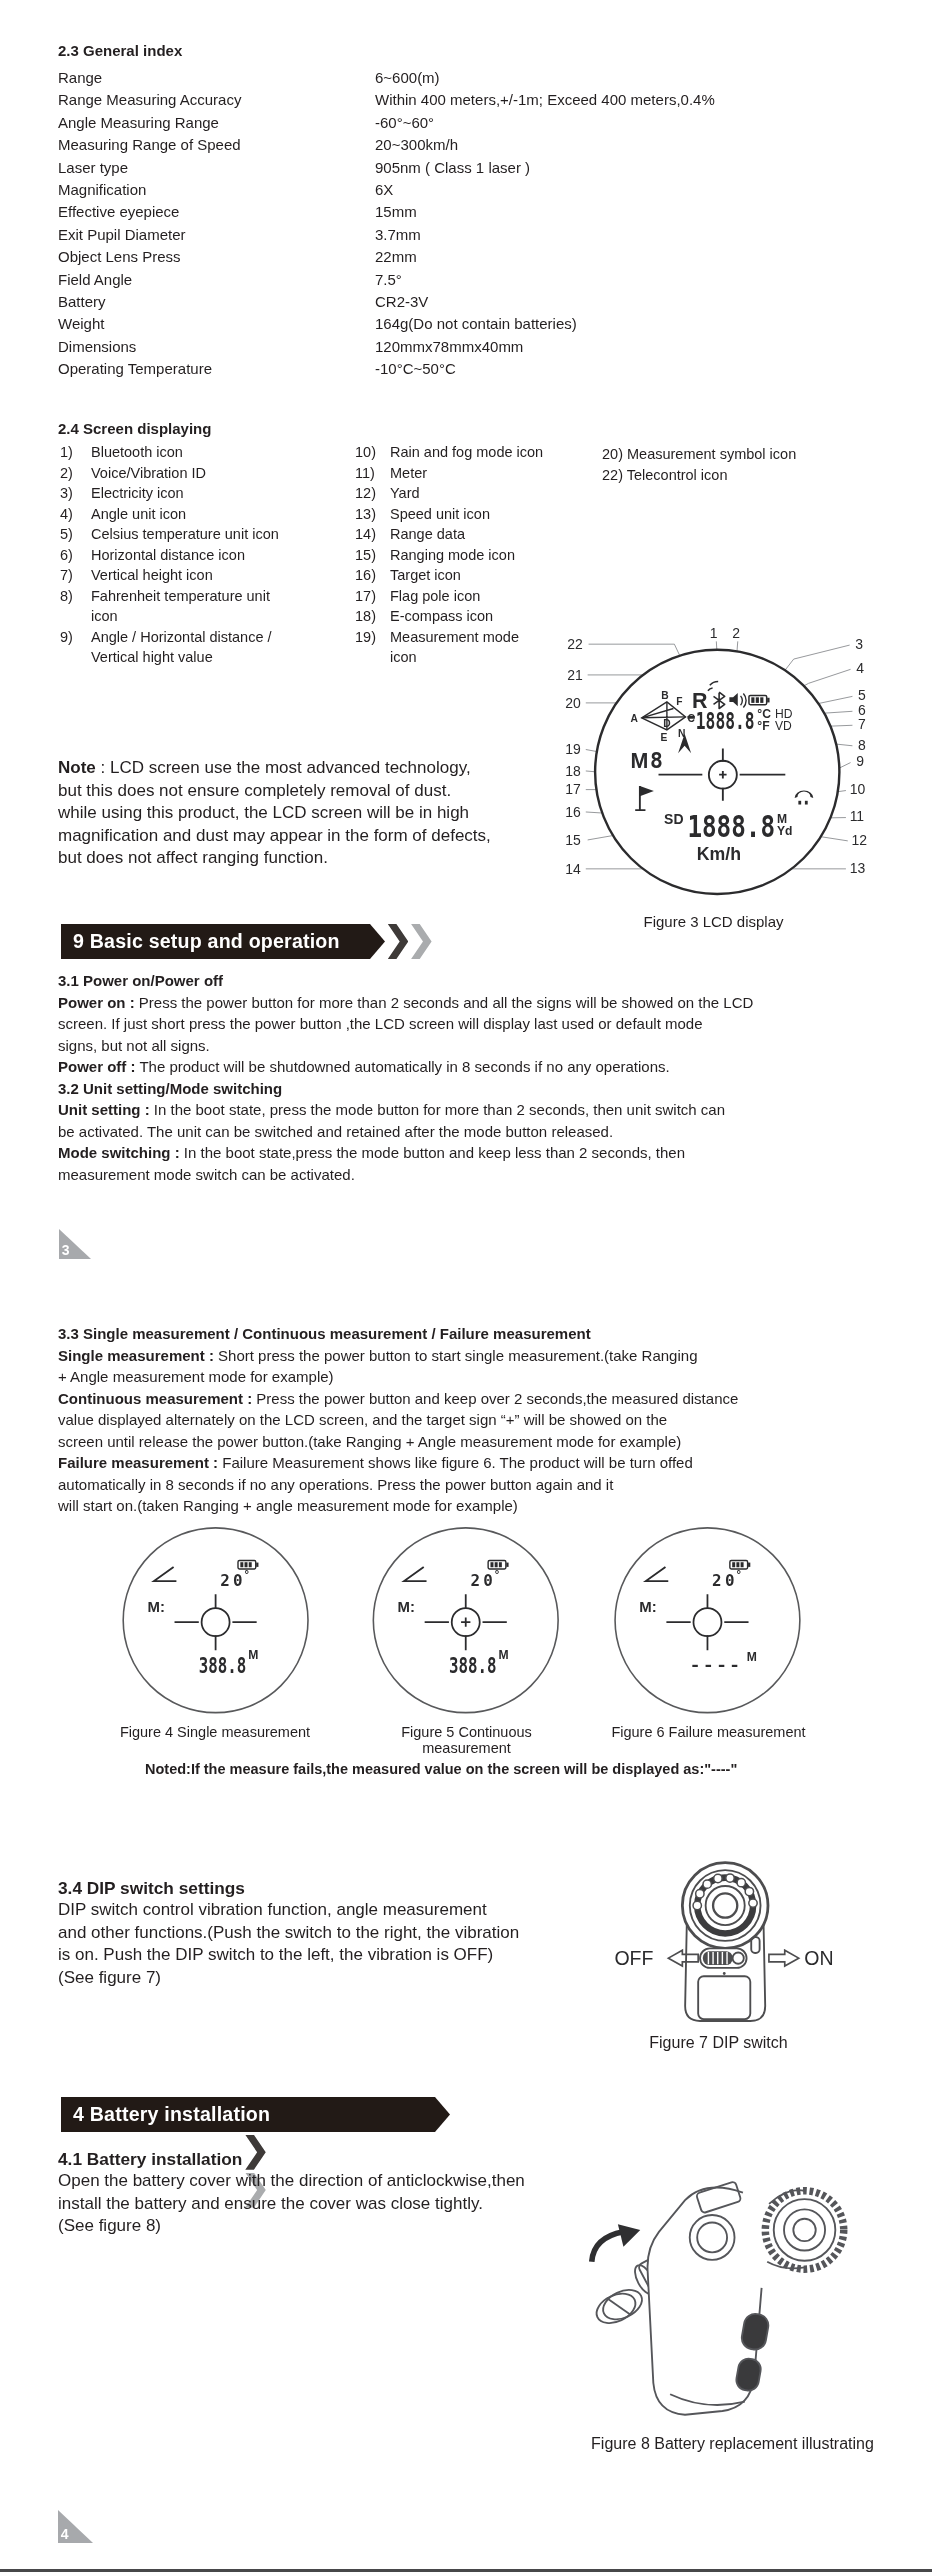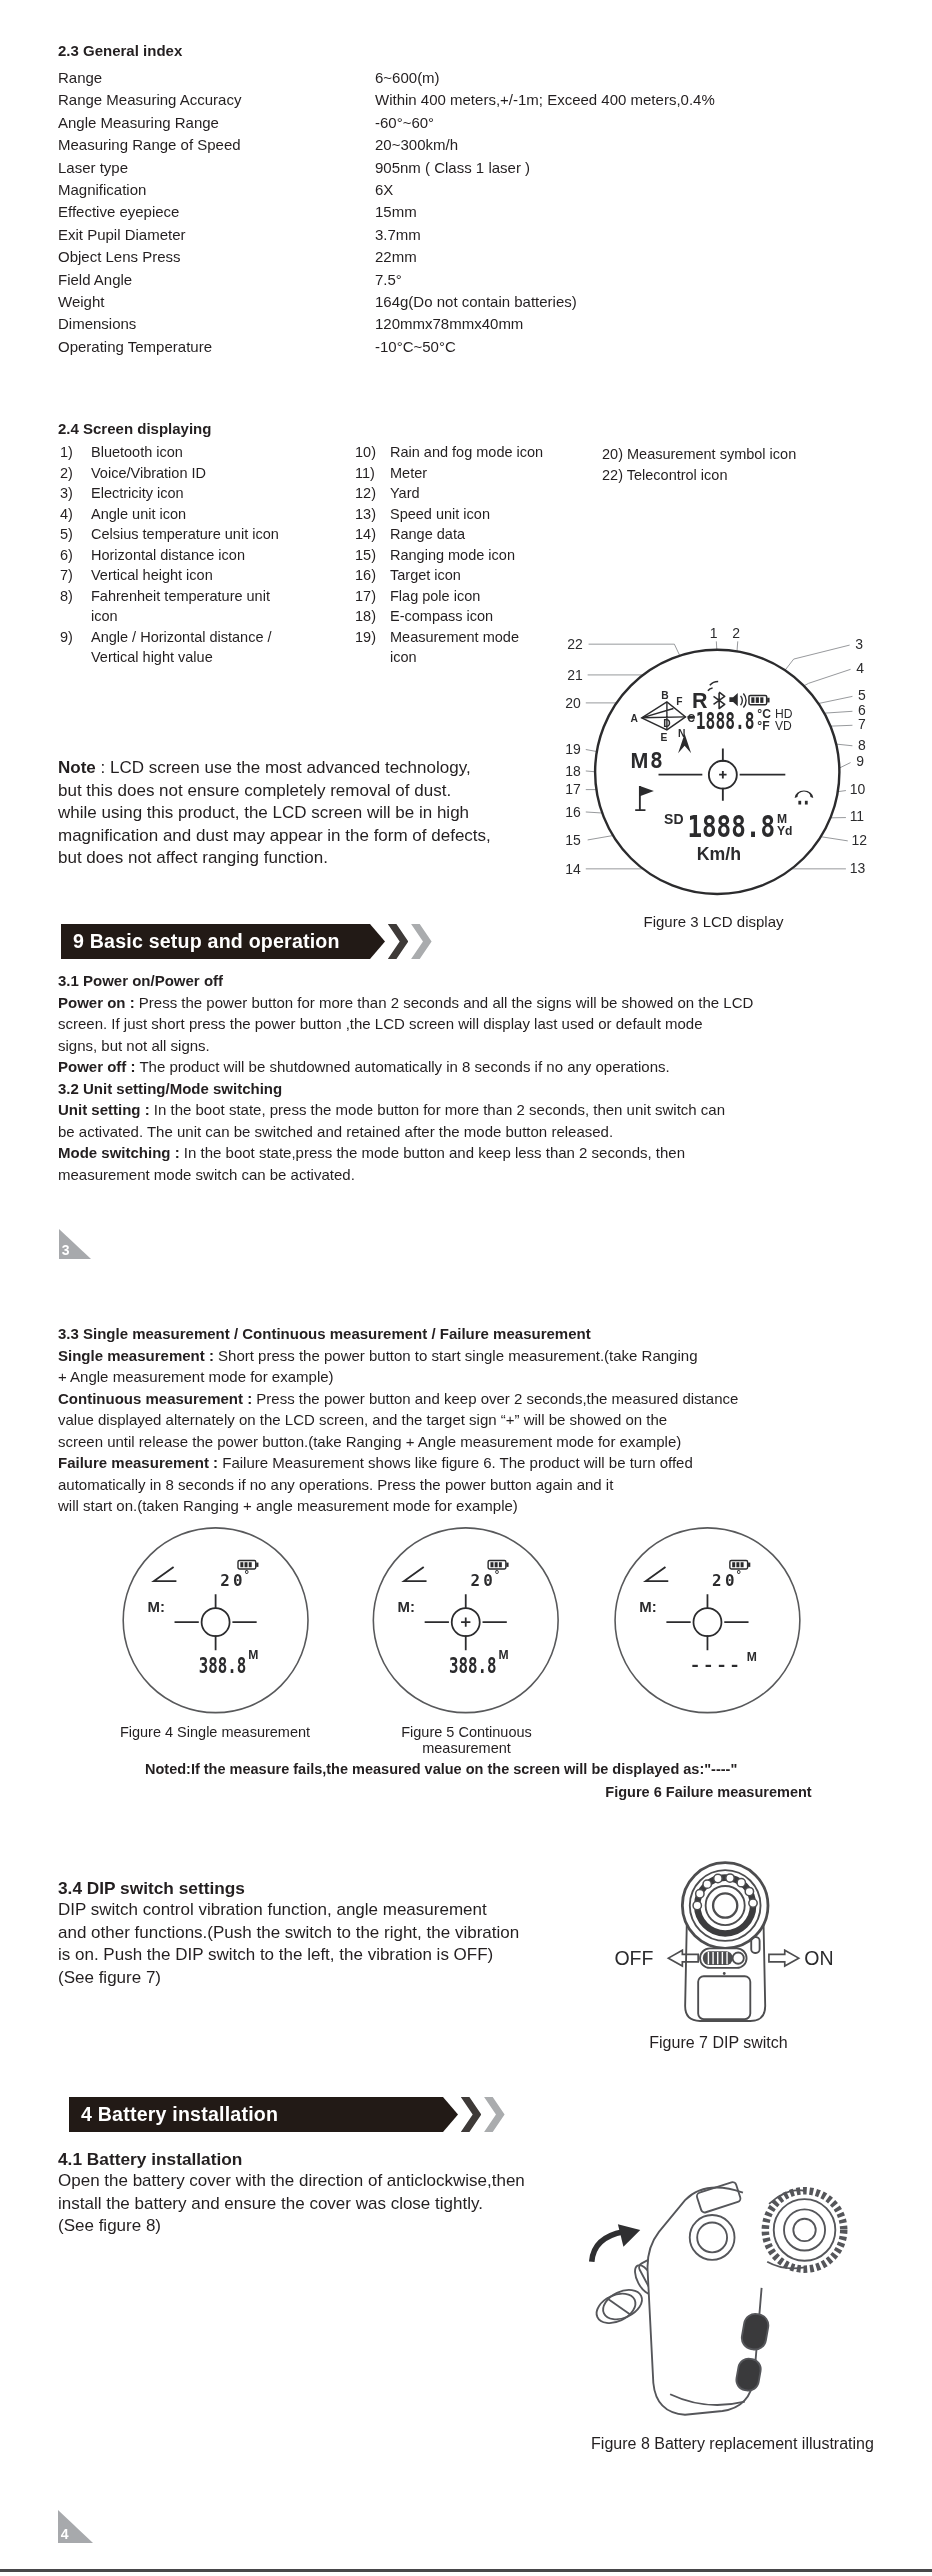--- a/index.html
+++ b/index.html
@@ -83,20 +83,24 @@
         <span class="spec-label">Exit Pupil Diameter</span>
         <span class="spec-value">3.7mm</span>
       </div>
       <div class="spec-row">
         <span class="spec-label">Object Lens Press</span>
         <span class="spec-value">22mm</span>
       </div>
       <div class="spec-row">
         <span class="spec-label">Field Angle</span>
         <span class="spec-value">7.5°</span>
+      </div>
+      <div class="spec-row">
+        <span class="spec-label">Battery</span>
+        <span class="spec-value">CR2-3V</span>
       </div>
       <div class="spec-row">
         <span class="spec-label">Weight</span>
         <span class="spec-value">164g(Do not contain batteries)</span>
       </div>
       <div class="spec-row">
         <span class="spec-label">Dimensions</span>
         <span class="spec-value">120mmx78mmx40mm</span>
       </div>
       <div class="spec-row">
@@ -420,21 +424,21 @@
         <text class="lb" x="-17" y="54" font-size="19" textLength="50" lengthAdjust="spacingAndGlyphs">- - - -</text>
         <text class="lb" x="42" y="44" font-size="13">M</text>
       </g>
     </g>
   </svg>
   <div class="abs cap" style="left:93px;top:1724px;width:244px;">Figure 4  Single measurement</div>
   <div class="abs cap" style="left:366px;top:1724px;width:201px;">
     <div>Figure 5  Continuous</div>
     <div>measurement</div>
   </div>
-  <div class="abs cap" style="left:580px;top:1784px;width:257px;font-weight:bold;">Figure 6  Failure measurement</div>
+  <div class="abs cap" style="left:580px;top:1724px;width:257px;">Figure 6  Failure measurement</div>
   <div class="abs" style="left:145px;top:1761px;font-size:14.5px;font-weight:bold;">Noted:If the measure fails,the measured value on the screen will be displayed as:"----"</div>
 
   <div class="abs big" style="left:58px;top:1877px;width:578px;">
     <div class="h18">3.4 DIP switch settings</div>
     <div class="pre">DIP switch control vibration function, angle measurement
 and other functions.(Push the switch to the right, the vibration
 is on. Push the DIP switch to the left, the vibration is OFF)
 (See figure 7)</div>
   </div>
 
@@ -466,21 +470,21 @@
       <rect x="148" y="126" width="56" height="46" rx="6"></rect>
       <circle cx="176" cy="123" r="1.5" fill="#4d4d4f" stroke="none"></circle>
       <path d="M116,106.5 L131,98 l0,4.5 l17,0 l0,8 l-17,0 l0,4.5 Z" stroke-width="1.8"></path>
       <path d="M256,106.5 L241,98 l0,4.5 l-17,0 l0,8 l17,0 l0,4.5 Z" stroke-width="1.8"></path>
     </g>
     <text x="58" y="114" font-size="21" font-family="Liberation Sans,sans-serif">OFF</text>
     <text x="262" y="114" font-size="21" font-family="Liberation Sans,sans-serif">ON</text>
   </svg>
   <div class="abs cap17" style="left:597px;top:2034px;width:243px;">Figure 7  DIP switch</div>
 
-  <div class="abs banner-row" style="left:69px;top:2097px;">
+  <div class="abs banner-row" style="left:61px;top:2097px;flex-direction:column;">
     <div class="banner" style="width:377px;">4 Battery installation</div>
     <div class="chev chev1"></div>
     <div class="chev chev2"></div>
   </div>
 
   <div class="abs big" style="left:58px;top:2148px;width:560px;">
     <div class="h18">4.1 Battery installation</div>
     <div class="pre">Open the battery cover with the direction of anticlockwise,then
 install the battery and ensure the cover was close tightly.
 (See figure 8)</div>

